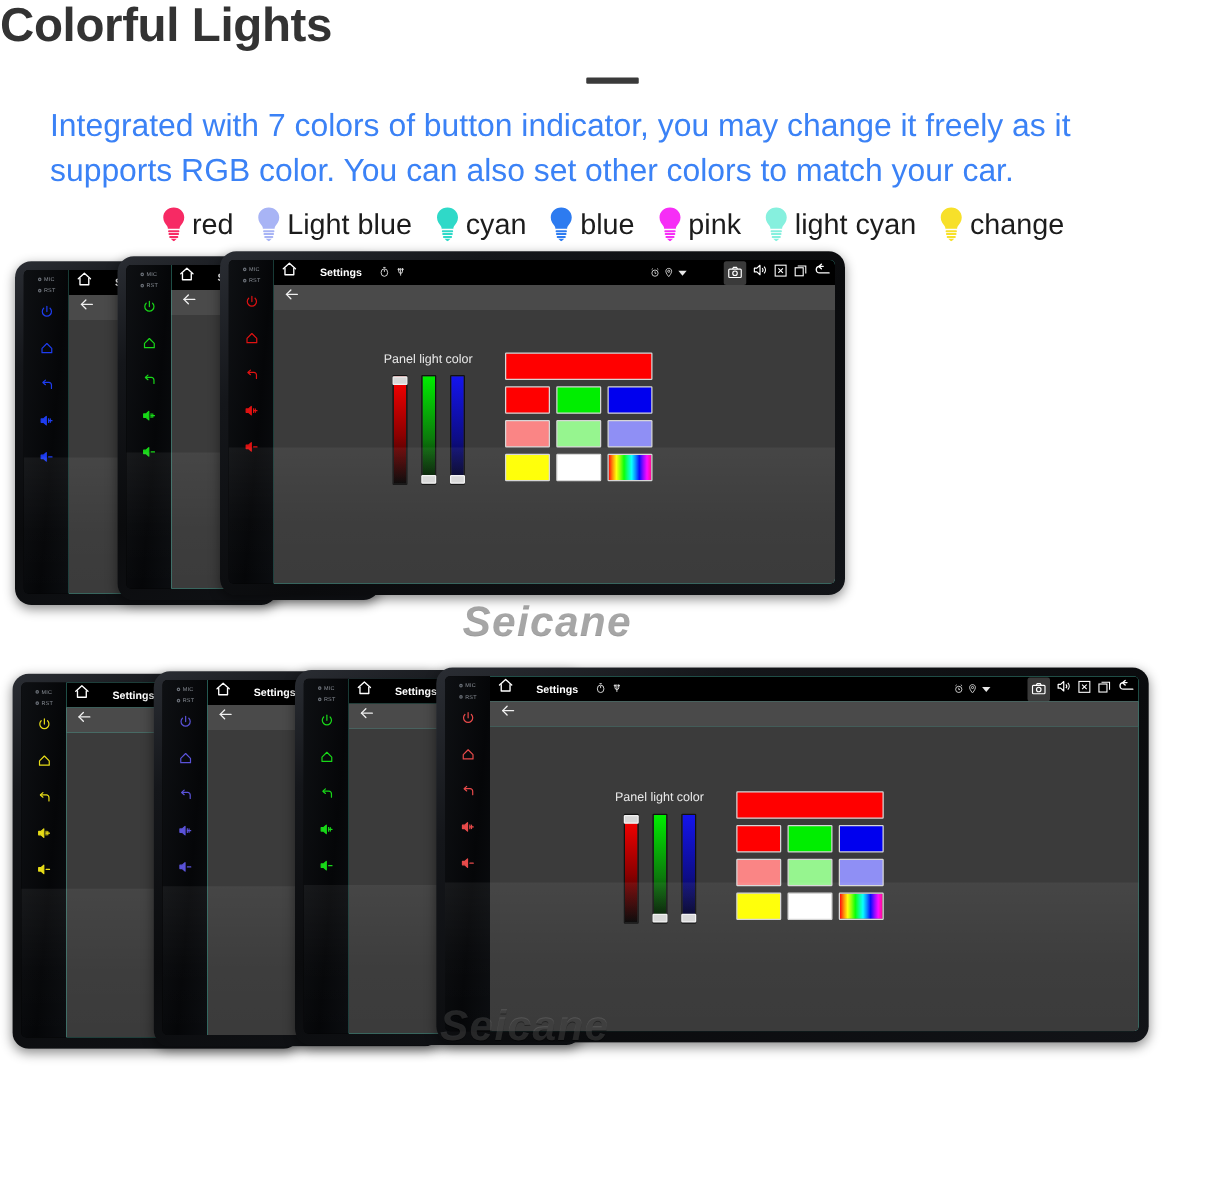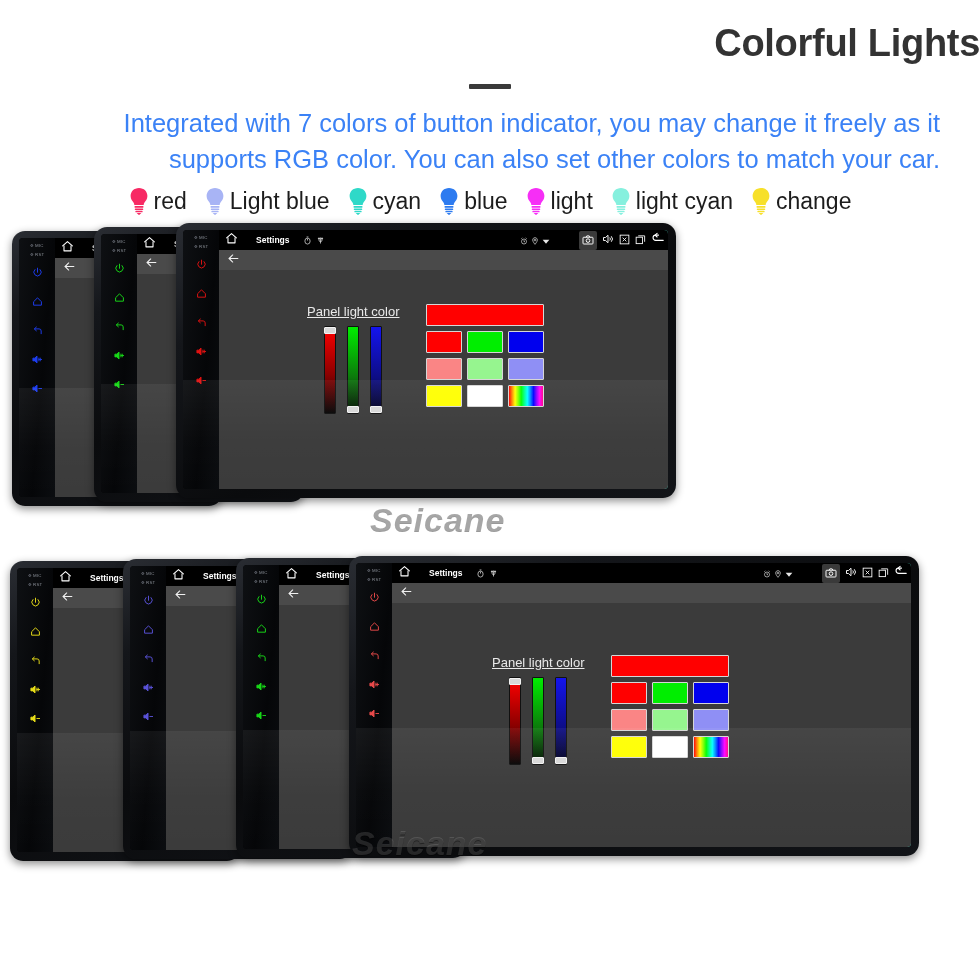--- a/index.html
+++ b/index.html
@@ -6,21 +6,21 @@
   html, body { margin:0; padding:0; }
   body {
     width: 980px; height: 956px;
     background: #ffffff;
     font-family: "Liberation Sans", sans-serif;
     overflow: hidden;
     position: relative;
   }
 
   
-  .header { text-align:right; padding-top: 22px; }
+  .header { text-align:left; }
   .page-title {
     font-size: 38px;
     font-weight: bold;
     color: #333333;
     letter-spacing: -0.3px;
     line-height: 1.15;
     margin: 0;
   }
   .title-divider {
     width: 42px; height: 5px;
@@ -162,24 +162,23 @@
   
   .picker {
     position: absolute;
     display: flex;
     align-items: flex-start;
     gap: 26px;
   }
   .sliders-wrap { display:flex; flex-direction: column; align-items:center; }
   .picker-label {
     color: #e9e9e9;
-    font-size: 13px;
+    font-size: 10px;
     margin-bottom: 7px;
     white-space: nowrap;
-    text-decoration: underline;
   }
   .sliders { display:flex; gap: 11px; }
   .slider {
     width: 12px; height: 88px;
     border-radius: 1px;
     position: relative;
     border: 1px solid #111;
   }
   .slider.r { background: linear-gradient(to top, #050505 0%, #8c0000 45%, #ff0000 100%); }
   .slider.g { background: linear-gradient(to top, #020c02 0%, #0c7a0c 42%, #00ee00 100%); }
@@ -279,21 +278,21 @@
       <span class="legend-label">blue</span>
     </div>
     <div class="legend-item">
       <svg class="bulb" viewBox="0 0 20 28">
     <path d="M10 1 C5 1 1.6 4.6 1.6 9 c0 3.2 1.9 5 2.9 6.6 c0.6 1 0.8 1.6 0.8 2.4 h9.4 c0-0.8 0.2-1.4 0.8-2.4 c1-1.6 2.9-3.4 2.9-6.6 C18.4 4.6 15 1 10 1 Z" fill="#f62ef6"></path>
     <rect x="5.5" y="19.1" width="9" height="1.6" rx="0.6" fill="#f62ef6"></rect>
     <rect x="5.8" y="21.4" width="8.4" height="1.6" rx="0.6" fill="#f62ef6"></rect>
     <rect x="6.4" y="23.7" width="7.2" height="1.6" rx="0.6" fill="#f62ef6"></rect>
     <path d="M7.6 26 h4.8 l-2.4 2.1 Z" fill="#f62ef6"></path>
   </svg>
-      <span class="legend-label">light</span>
+      <span class="legend-label">pink</span>
     </div>
     <div class="legend-item">
       <svg class="bulb" viewBox="0 0 20 28">
     <path d="M10 1 C5 1 1.6 4.6 1.6 9 c0 3.2 1.9 5 2.9 6.6 c0.6 1 0.8 1.6 0.8 2.4 h9.4 c0-0.8 0.2-1.4 0.8-2.4 c1-1.6 2.9-3.4 2.9-6.6 C18.4 4.6 15 1 10 1 Z" fill="#86f0de"></path>
     <rect x="5.5" y="19.1" width="9" height="1.6" rx="0.6" fill="#86f0de"></rect>
     <rect x="5.8" y="21.4" width="8.4" height="1.6" rx="0.6" fill="#86f0de"></rect>
     <rect x="6.4" y="23.7" width="7.2" height="1.6" rx="0.6" fill="#86f0de"></rect>
     <path d="M7.6 26 h4.8 l-2.4 2.1 Z" fill="#86f0de"></path>
   </svg>
       <span class="legend-label">light cyan</span>

